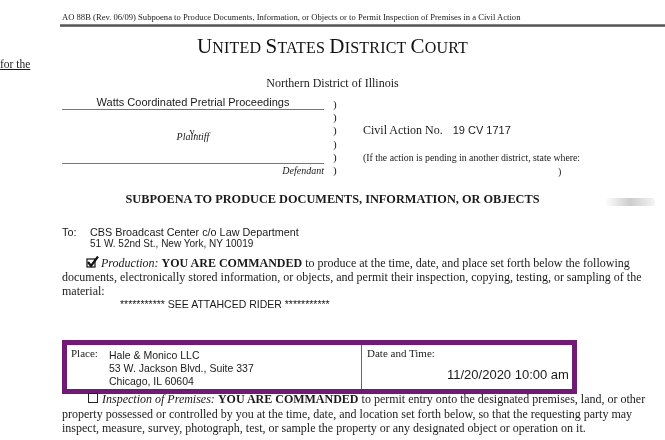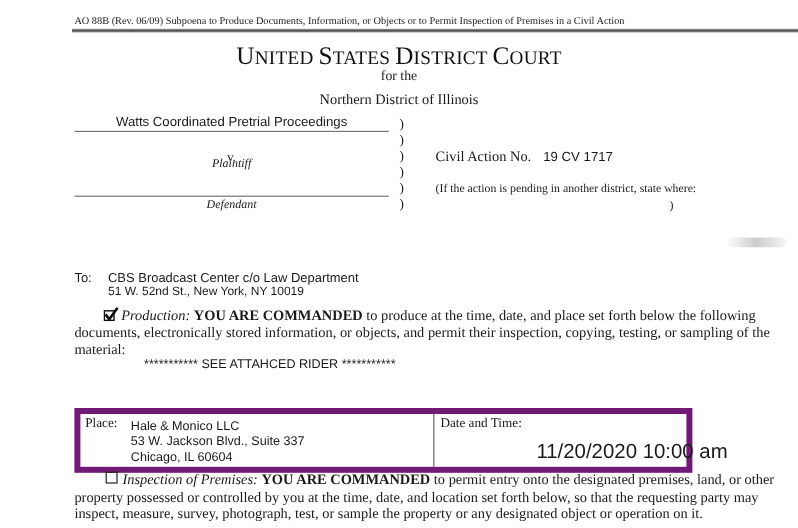--- a/index.html
+++ b/index.html
@@ -3,30 +3,30 @@
 <meta charset="utf-8">
 <style>
   html, body { margin:0; padding:0; background:#ffffff; }
   body { width:665px; height:440px; position:relative; overflow:hidden; color:#1a1a1a; font-family:"Liberation Serif", serif; }
   .abs { position:absolute; white-space:nowrap; }
   .sans { font-family:"Liberation Sans", sans-serif; }
   .form-id { left:62px; top:12px; font-size:8.6px; color:#222; }
   .top-rule { left:60px; top:24px; width:605px; height:3px; background:linear-gradient(#9a9a9a,#555 50%,#8a8a8a); }
   .court { left:0; width:665px; top:34px; text-align:center; font-size:21px; letter-spacing:0.2px; color:#111;font-family:Liberation Serif, serif; }
   .court .sc { font-size:16px; }
-  .for-the { left:0; width:665px; top:58px; text-align:center; font-size:11.5px; }
+  .for-the { left:0; width:665px; top:58px; text-align:left; font-size:11.5px;text-decoration:underline; }
   .district { left:0; width:665px; top:76px; text-align:center; font-size:12px; }
 
   .caption-left { left:62px; top:96px; width:262px; }
   .plaintiff-name { position:absolute; left:0; top:0; width:262px; text-align:center; font-size:11px; }
   .line1 { position:absolute; left:0; top:13px; width:262px; height:1px; background:#777; }
   .plaintiff-label { position:absolute; left:0; top:15px; width:262px; text-align:center; font-size:10px; font-style:italic;margin-top:20px; }
   .v { position:absolute; left:0; top:30px; width:262px; text-align:center; font-size:10.5px; }
   .line2 { position:absolute; left:0; top:67px; width:262px; height:1px; background:#777; }
-  .def-label { position:absolute; left:0; top:69px; width:262px; text-align:center; font-size:10px; font-style:italic; }
+  .def-label { position:absolute; left:0; top:69px; width:262px; text-align:right; font-size:10px; font-style:italic; }
 
   .parens { left:333px; top:98px; font-size:11px; line-height:13.2px; }
   .civil { left:363px; top:123px; font-size:12px; }
   .civil-no { font-family:"Liberation Sans", sans-serif; font-size:11px; margin-left:10px; }
   .pending { left:363px; top:152px; font-size:9.8px; }
   .pending-close { left:558px; top:166px; font-size:10px; }
 
   .title { left:0; width:665px; top:192px; text-align:center; font-size:12.3px; font-weight:bold; line-height:15.5px; }
   .smudge { left:605px; top:198px; width:50px; height:8px; background:linear-gradient(90deg,rgba(200,200,200,0),rgba(170,170,170,0.6),rgba(200,200,200,0.2)); border-radius:4px; }
 
@@ -37,21 +37,21 @@
   .production { left:62px; top:256px; width:600px; white-space:normal; font-size:12px; line-height:14px; }
   .production .indent { display:inline-block; width:24px; }
   .check-icon { display:inline-block; width:13px; height:12px; vertical-align:-1px; margin-right:2px; }
   .rider { left:120px; top:298px; font-size:10.5px; }
 
   .place-box { left:62px; top:340px; width:505px; height:44px; border:5px solid #701a75; }
   .place-cell { position:absolute; left:0; top:0; width:294px; height:44px; border-right:1px solid #666; }
   .place-label { position:absolute; left:4px; top:2px; font-size:11px; }
   .place-lines { position:absolute; left:42px; top:4px; font-size:10.5px; line-height:13px; white-space:nowrap; }
   .date-label { position:absolute; left:300px; top:2px; font-size:11px; }
-  .date-val { position:absolute; left:380px; top:22px; font-size:17px; }
+  .date-val { position:absolute; left:380px; top:22px; font-size:13px; }
 
   .inspection { left:62px; top:392px; width:600px; white-space:normal; font-size:12px; line-height:14.6px; }
   .inspection .indent { display:inline-block; width:26px; }
   .box-icon { display:inline-block; width:8px; height:8px; border:1px solid #222; vertical-align:0; margin-right:4px; }
   i { font-style:italic; }
   b { font-weight:bold; }
 </style>
 </head>
 <body>
 
@@ -78,20 +78,21 @@
   <div>)</div>
   <div>)</div>
   <div>)</div>
 </div>
 
 <div class="abs civil"><span>Civil Action No.</span><span class="civil-no">19 CV 1717</span></div>
 <div class="abs pending">(If the action is pending in another district, state where:</div>
 <div class="abs pending-close">)</div>
 
 <div class="abs title">
+  <div>SUBPOENA TO PRODUCE DOCUMENTS, INFORMATION, OR OBJECTS</div>
 </div>
 <div class="abs smudge"></div>
 
 <div class="abs to-label sans">To:</div>
 <div class="abs to-line1 sans">CBS Broadcast Center  c/o Law Department</div>
 <div class="abs to-line2 sans">51 W. 52nd St., New York, NY 10019</div>
 
 <div class="abs production"><span class="indent"></span><span class="check-icon"><svg width="13" height="12" viewBox="0 0 13 12">
         <rect x="1" y="3" width="8" height="8" fill="none" stroke="#111" stroke-width="1.2"></rect>
         <path d="M2 6 L5 10 L12 0.5" fill="none" stroke="#111" stroke-width="2.2"></path>

